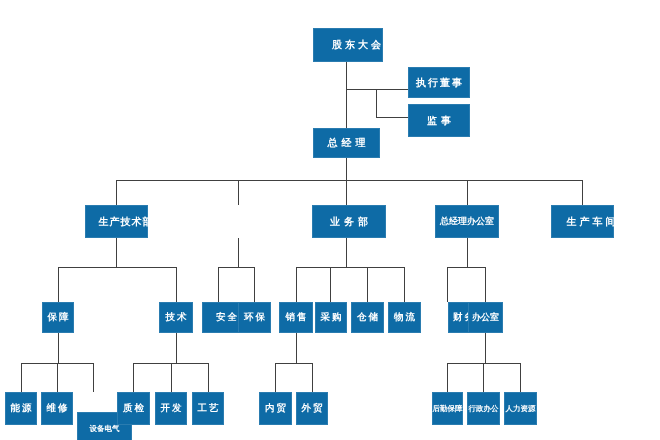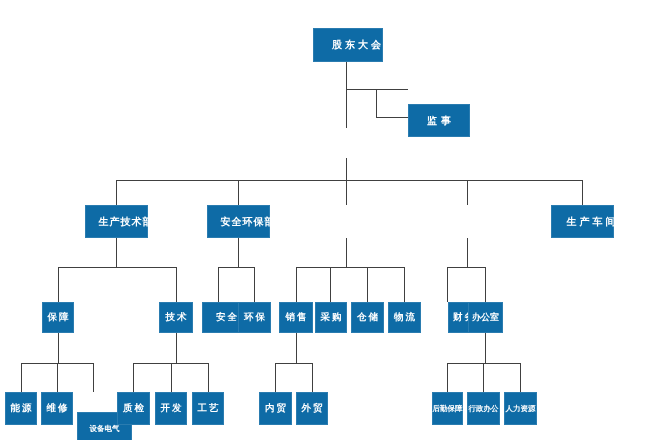--- a/index.html
+++ b/index.html
@@ -82,24 +82,27 @@
   <div class="vl" style="left:275px;top:363px;height:29px"></div>
   <div class="vl" style="left:312px;top:363px;height:29px"></div>
 
   <div class="vl" style="left:485px;top:333px;height:30px"></div>
   <div class="hl" style="left:447px;top:363px;width:73px"></div>
   <div class="vl" style="left:447px;top:363px;height:29px"></div>
   <div class="vl" style="left:483px;top:363px;height:29px"></div>
   <div class="vl" style="left:520px;top:363px;height:29px"></div>
 
   <div class="node fs10 ls3" style="left:313px;top:28px;width:70px;height:34px">股东大会</div>
+  <div class="node fs10 ls2" style="left:408px;top:67px;width:62px;height:31px">执行董事</div>
   <div class="node fs10 ls4" style="left:408px;top:104px;width:62px;height:33px">监事</div>
+  <div class="node fs10 ls4" style="left:313px;top:128px;width:67px;height:30px">总经理</div>
 
   <div class="node fs10 ls1" style="left:85px;top:205px;width:63px;height:33px">生产技术部</div>
-  <div class="node fs10 ls1" style="left:207px;top:205px;width:63px;height:33px">安全环保部</div>
+  <div class="node fs10 ls4" style="left:312px;top:205px;width:74px;height:33px">业务部</div>
+  <div class="node fs9" style="left:435px;top:205px;width:64px;height:33px">总经理办公室</div>
   <div class="node fs10 ls3" style="left:551px;top:205px;width:63px;height:33px">生产车间</div>
 
   <div class="node fs95 ls2" style="left:42px;top:302px;width:32px;height:31px">保障</div>
   <div class="node fs95 ls2" style="left:159px;top:302px;width:34px;height:31px">技术</div>
   <div class="node fs95 ls2" style="left:202px;top:302px;width:49px;height:31px">安全</div>
   <div class="node fs95 ls2" style="left:238px;top:302px;width:33px;height:31px">环保</div>
   <div class="node fs95 ls2" style="left:279px;top:302px;width:34px;height:31px">销售</div>
   <div class="node fs95 ls2" style="left:315px;top:302px;width:32px;height:31px">采购</div>
   <div class="node fs95 ls2" style="left:351px;top:302px;width:33px;height:31px">仓储</div>
   <div class="node fs95 ls2" style="left:388px;top:302px;width:33px;height:31px">物流</div>

